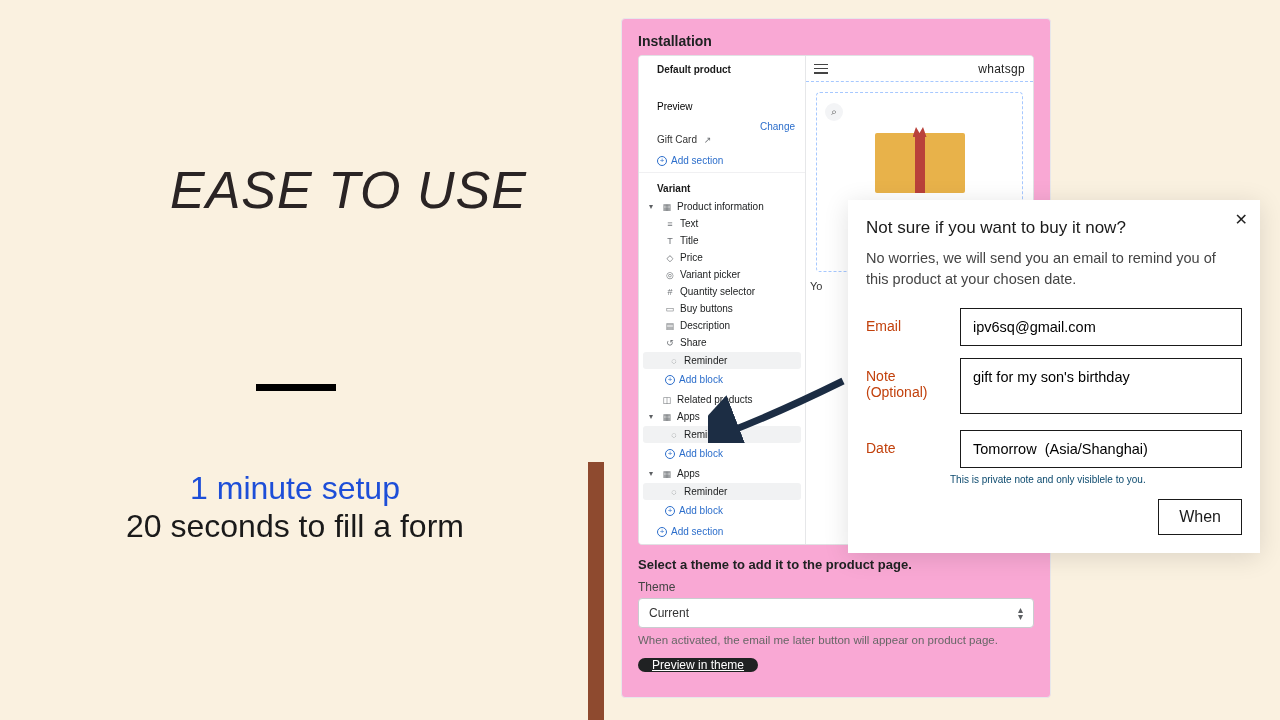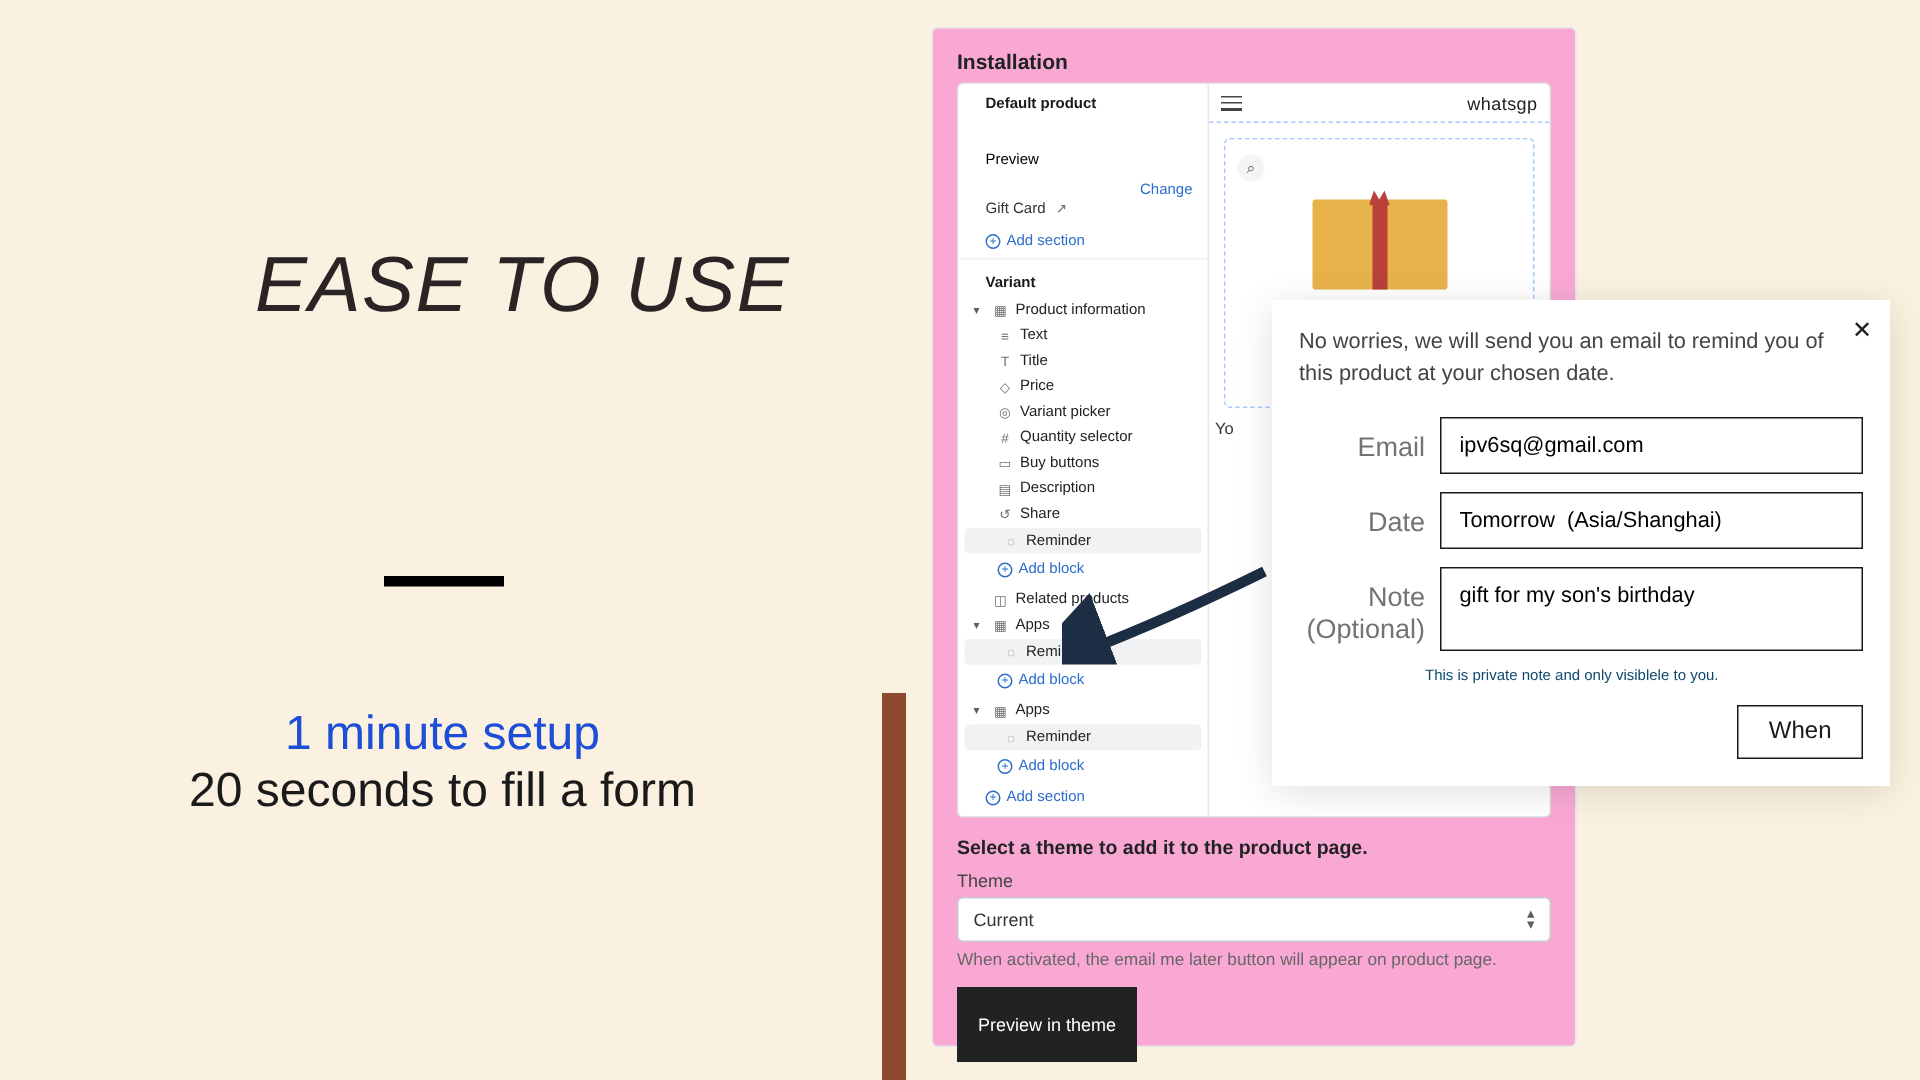--- a/index.html
+++ b/index.html
@@ -203,22 +203,23 @@
     font-size: 10px; color: #5c5f62; line-height: .7;
     display: flex; flex-direction: column;
   }
   .hint { font-size: 11.5px; color: #666; margin-top: 6px; }
   .preview-btn {
     margin-top: 12px;
     display: inline-block;
     background: #202223;
     color: #fff;
     font-size: 12px;
-    padding: 18px 14px;
-    border-radius: 0;
+    padding: 0 14px;
+    border-radius: 10px;
+    text-decoration: underline;
   }
 
   .arrow {
     position: absolute;
     left: 708px; top: 373px;
     width: 140px; height: 70px;
     pointer-events: none;
     z-index: 5;
   }
 
@@ -242,24 +243,24 @@
   .popup p.lead {
     font-size: 14.5px; color: #444; line-height: 1.45;
     margin-bottom: 18px;
   }
   .form-row {
     display: flex; align-items: flex-start;
     margin-bottom: 12px;
   }
   .form-row label {
     width: 94px;
-    text-align: right;
+    text-align: left;
     padding-right: 10px;
     padding-top: 10px;
-    font-size: 18px; color: #737373;
+    font-size: 14px; color: #c2410c;
   }
   .form-row .ctl {
     flex: 1;
   }
   .form-row input, .form-row textarea {
     width: 100%;
     border: 1.5px solid #1a1a1a;
     padding: 10px 12px;
     font-size: 14.5px;
     font-family: inherit;
@@ -436,37 +437,38 @@
   <defs>
     <marker id="ah" markerWidth="10" markerHeight="10" refX="2" refY="5" orient="auto">
       <path d="M0,0 L10,5 L0,10 Z" fill="#1c2d44"></path>
     </marker>
   </defs>
   <path d="M135,8 Q70,40 18,60" stroke="#1c2d44" stroke-width="7" fill="none" marker-end="url(#ah)"></path>
 </svg>
 
 <div class="popup">
   <div class="close">✕</div>
+  <h4>Not sure if you want to buy it now?</h4>
   <p class="lead">No worries, we will send you an email to remind you of this product at your chosen date.</p>
 
   <div class="form-row">
     <label>Email</label>
     <div class="ctl"><input type="text" value="ipv6sq@gmail.com" style=""></div>
-  </div>
-
-  <div class="form-row">
-    <label>Date</label>
-    <div class="ctl"><input type="text" value="Tomorrow  (Asia/Shanghai)" style=""></div>
   </div>
 
   <div class="form-row">
     <label>
       <span>Note</span><br>
       <span>(Optional)</span>
     </label>
     <div class="ctl"><textarea style="">gift for my son's birthday</textarea></div>
   </div>
+
+  <div class="form-row">
+    <label>Date</label>
+    <div class="ctl"><input type="text" value="Tomorrow  (Asia/Shanghai)" style=""></div>
+  </div>
   <div class="note-help">This is private note and only visiblele to you.</div>
 
   <div class="save-row">
     <button class="save-btn">When</button>
   </div>
 </div>
 
 </body></html>

